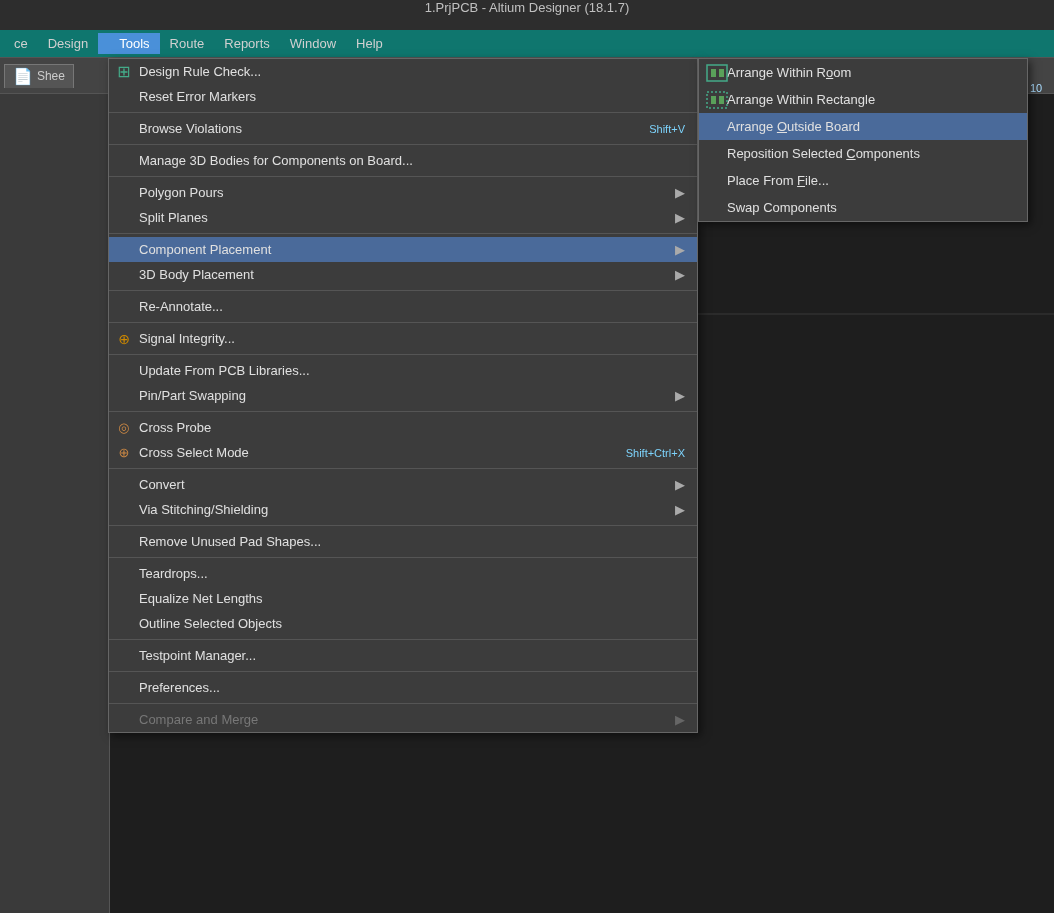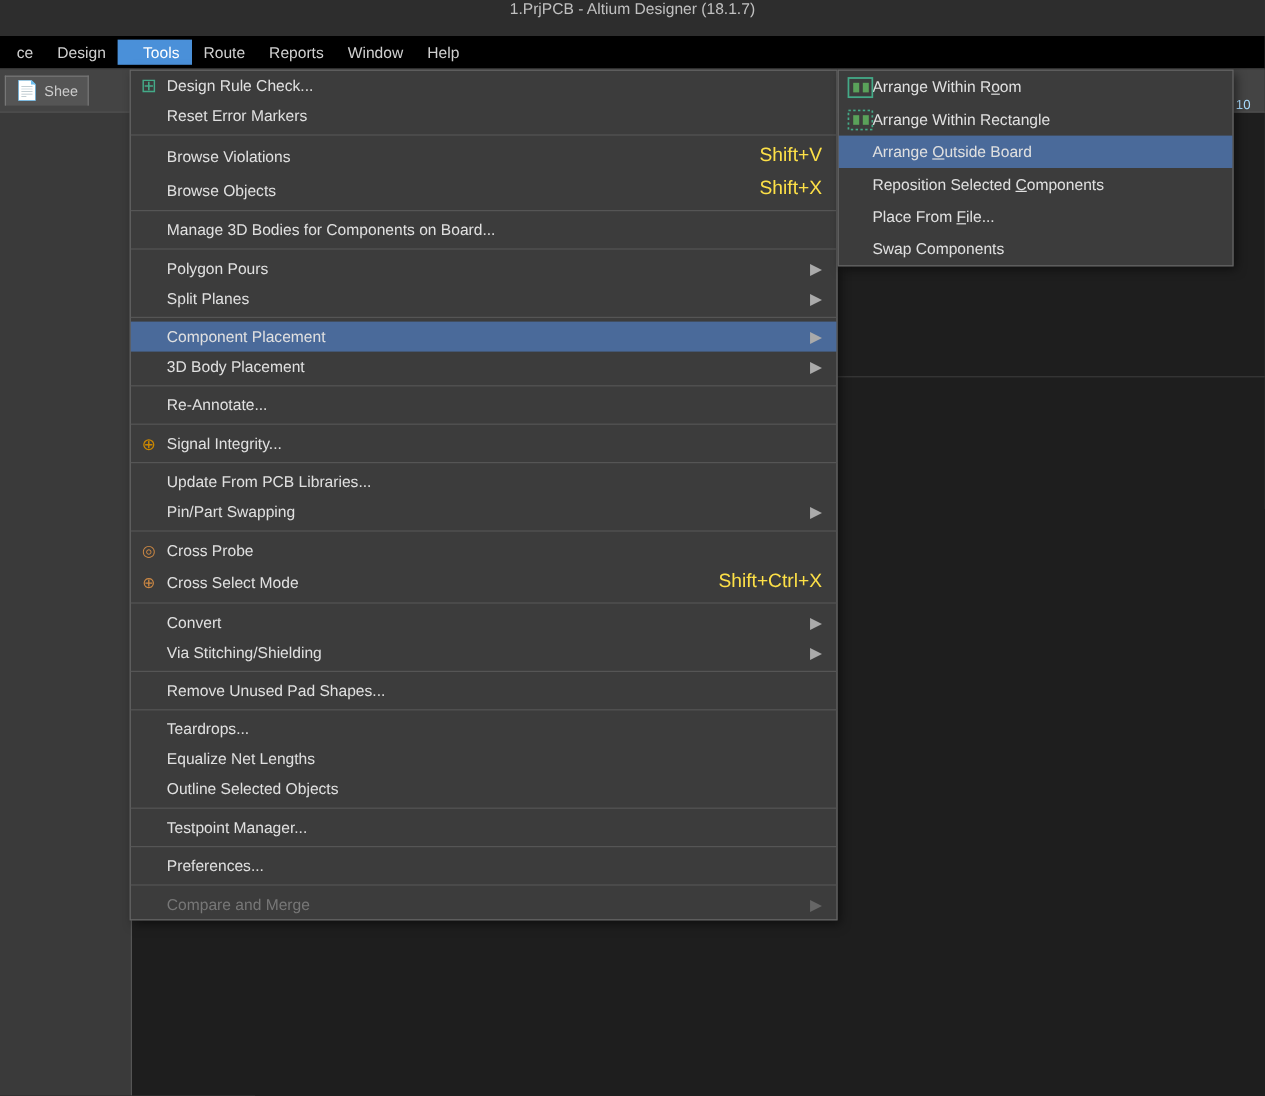--- a/index.html
+++ b/index.html
@@ -23,21 +23,21 @@
       align-items: flex-start;
       justify-content: center;
       color: #c0c0c0;
       font-size: 13px;
     }
 
     
     .menu-bar {
       width: 100%;
       height: 28px;
-      background: #000000;
+      background: #0f766e;
       display: flex;
       align-items: center;
       padding: 0 4px;
       border-bottom: 1px solid #555;
     }
 
     .menu-item {
       padding: 3px 10px;
       color: #d0d0d0;
       cursor: pointer;
@@ -113,22 +113,22 @@
       position: relative;
       white-space: nowrap;
     }
 
     .menu-row.highlighted {
       background: #4a6a9a;
     }
 
     .menu-row .shortcut {
       margin-left: auto;
-      color: #fde047;
-      font-size: 16px;
+      color: #7dd3fc;
+      font-size: 11px;
       padding-left: 30px;
     }
 
     .menu-row .arrow {
       margin-left: auto;
       color: #aaa;
     }
 
     .menu-row .icon {
       position: absolute;
@@ -298,24 +298,20 @@
   <div class="menu-row">
     <span>Reset Error Markers</span>
   </div>
   <div class="menu-separator"></div>
 
   <div class="menu-row">
     <span>Browse Violations</span>
     <span class="shortcut">Shift+V</span>
   </div>
 
-  <div class="menu-row">
-    <span>Browse Objects</span>
-    <span class="shortcut">Shift+X</span>
-  </div>
   <div class="menu-separator"></div>
 
   <div class="menu-row">
     <span>Manage 3D Bodies for Components on Board...</span>
   </div>
   <div class="menu-separator"></div>
 
   <div class="menu-row">
     <span>Polygon Pours</span>
     <span class="arrow">▶</span>

